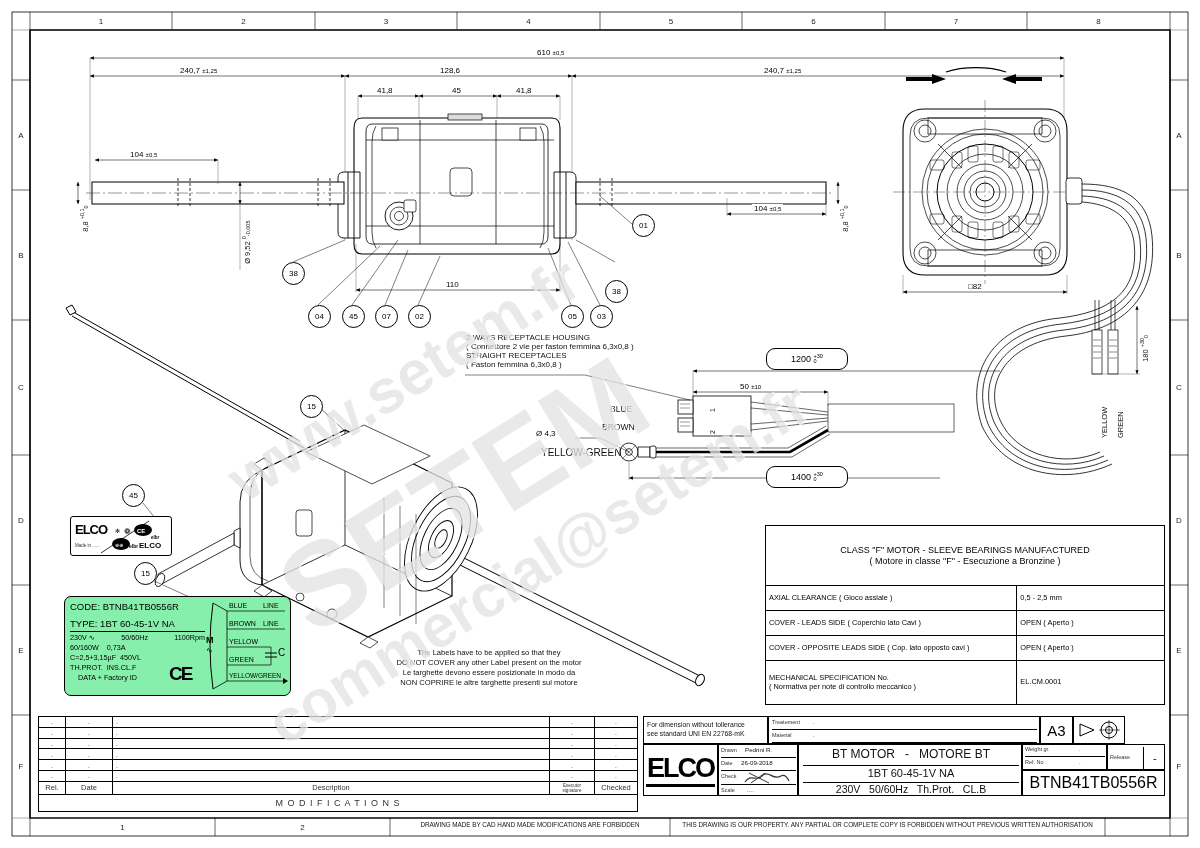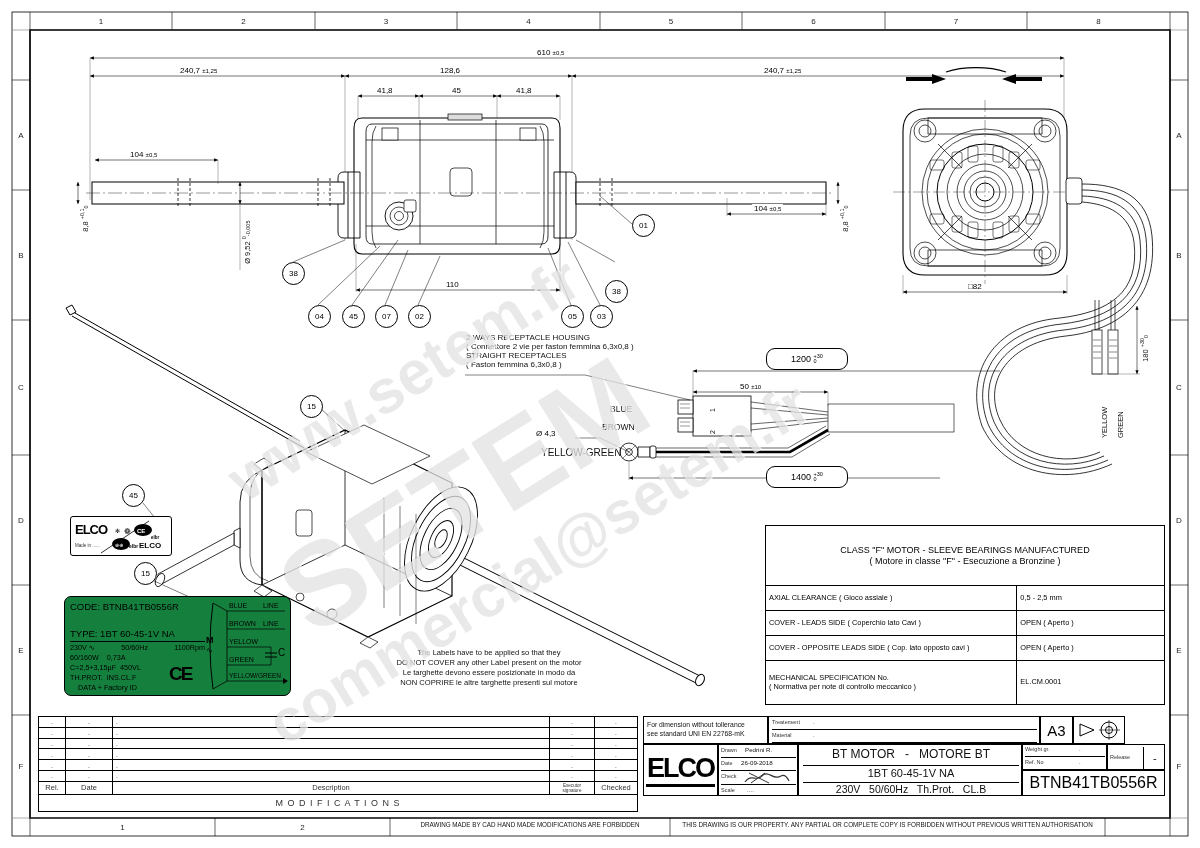--- a/index.html
+++ b/index.html
@@ -26,21 +26,21 @@
   table.mod{border-collapse:collapse;width:100%;height:100%;font-size:6.5px;}
   table.mod td{border:1px solid #000;padding:0;text-align:center;vertical-align:middle;color:#333;}
   .balloon{position:absolute;border:1px solid #000;border-radius:50%;background:#fff;
            display:flex;align-items:center;justify-content:center;font-size:8px;z-index:4;}
   .tolbox{position:absolute;border:1px solid #000;border-radius:9px;background:#fff;
           display:flex;align-items:center;justify-content:center;font-size:9px;z-index:4;}
   .dimtxt{position:absolute;font-size:8px;white-space:pre;background:#fff;padding:0 2px;z-index:3;}
   .sup{font-size:5.5px;vertical-align:super;}
   .sub2{font-size:5.5px;}
   .tol{font-size:6px;}
-  #plate{position:absolute;border:1.4px solid #000;border-radius:7px;background:#15803d;z-index:6;}
+  #plate{position:absolute;border:1.4px solid #000;border-radius:7px;background:#86efac;z-index:6;}
   #sticker{position:absolute;border:1.2px solid #000;border-radius:3px;background:#fff;z-index:6;}
   .lbl{font-size:5.5px;color:#333;}
 </style>
 </head>
 <body>
 
 <svg id="sheet" viewBox="0 0 1200 848">
   <defs>
     <marker id="ar" markerWidth="8" markerHeight="8" refX="7" refY="3" orient="auto">
       <path d="M0,0 L7,3 L0,6 z" fill="#000"></path>
@@ -505,21 +505,21 @@
     <text x="68" y="31" font-size="8" font-weight="bold">ELCO</text>
     <text x="80" y="22" font-size="4.5" font-weight="bold">elbr</text>
   </svg>
 </div>
 
 <div id="plate" style="left:64px;top:596px;width:225px;height:98px;">
   <div style="position:absolute;left:5px;top:4px;width:135px;">
     <div style="font-size:9.5px;">
       <span>CODE:</span> <span>BTNB41TB0556R</span>
     </div>
-    <div style="font-size:9.5px;margin-top:16px;">
+    <div style="font-size:9.5px;margin-top:6px;">
       <span>TYPE:</span> <span>1BT 60-45-1V NA</span>
     </div>
     <div style="border-top:1px solid #000;margin-top:2px;padding-top:1px;font-size:7.2px;display:flex;justify-content:space-between;">
       <span><span>230V</span> <span>∿</span></span>
       <span>50/60Hz</span>
       <span>1100Rpm</span>
     </div>
     <div style="font-size:7.2px;margin-top:1px;">
       <span>60/160W</span>&nbsp;&nbsp;&nbsp;&nbsp;<span>0,73A</span>
     </div>

